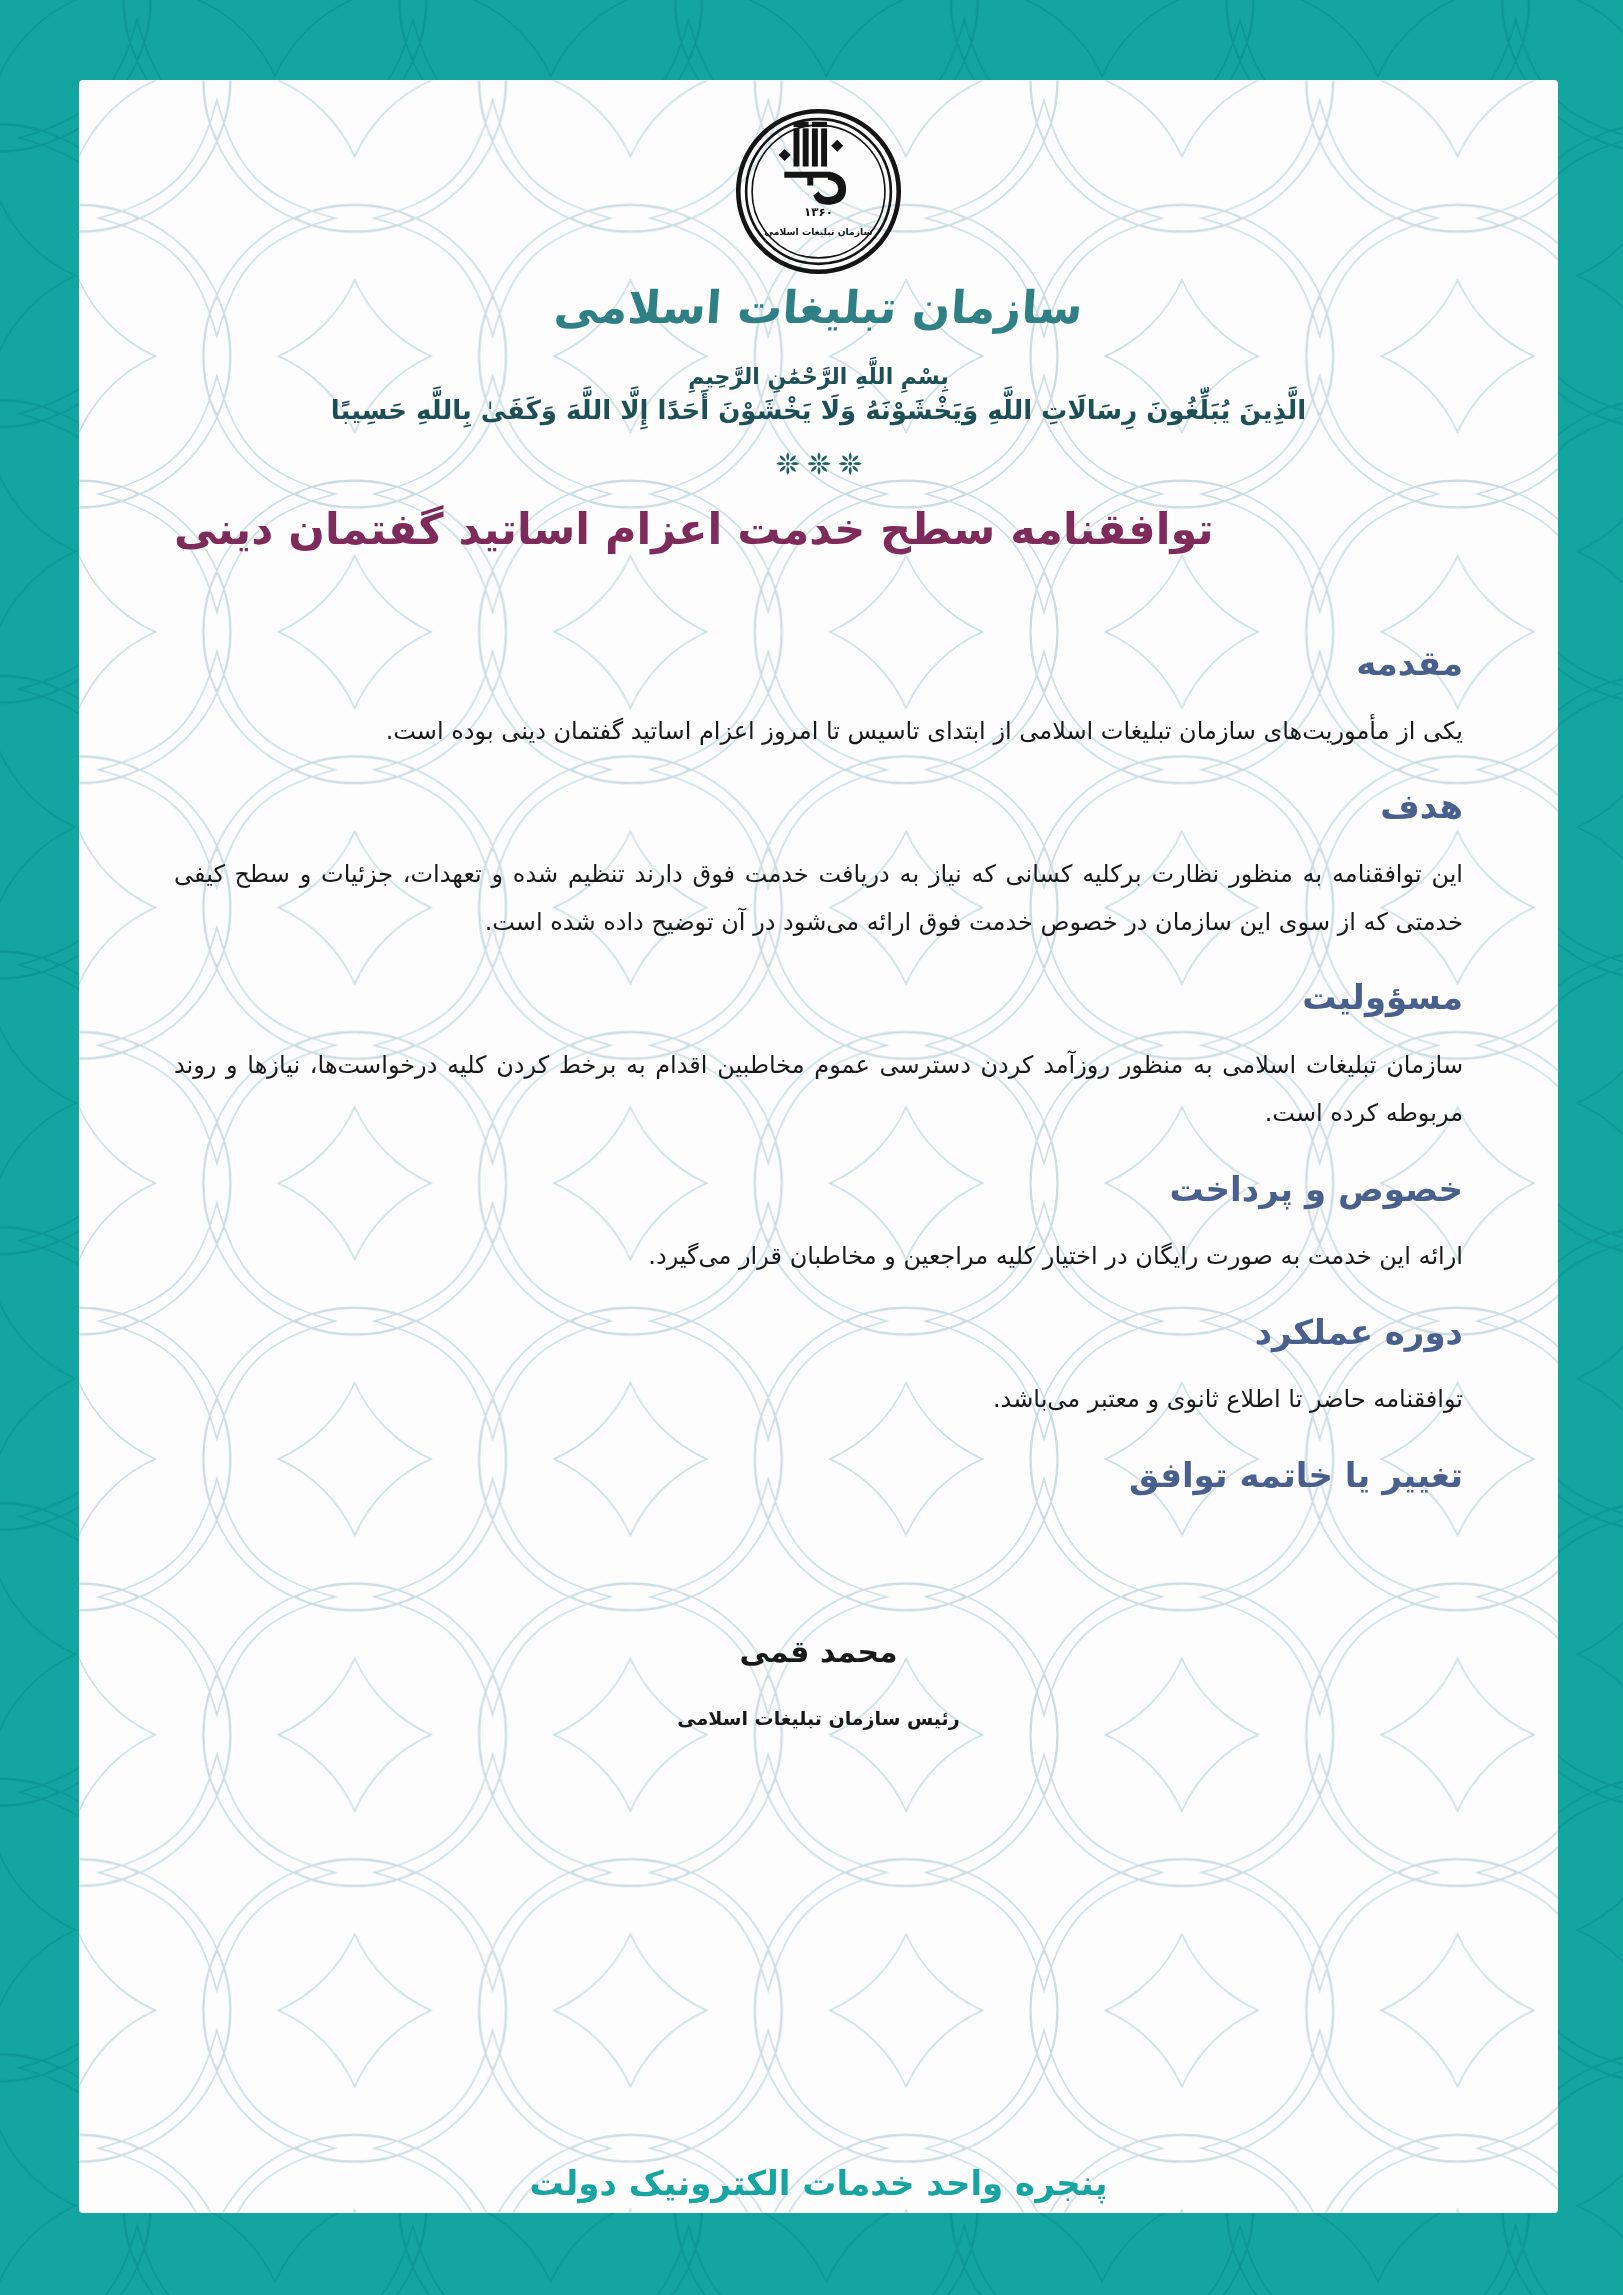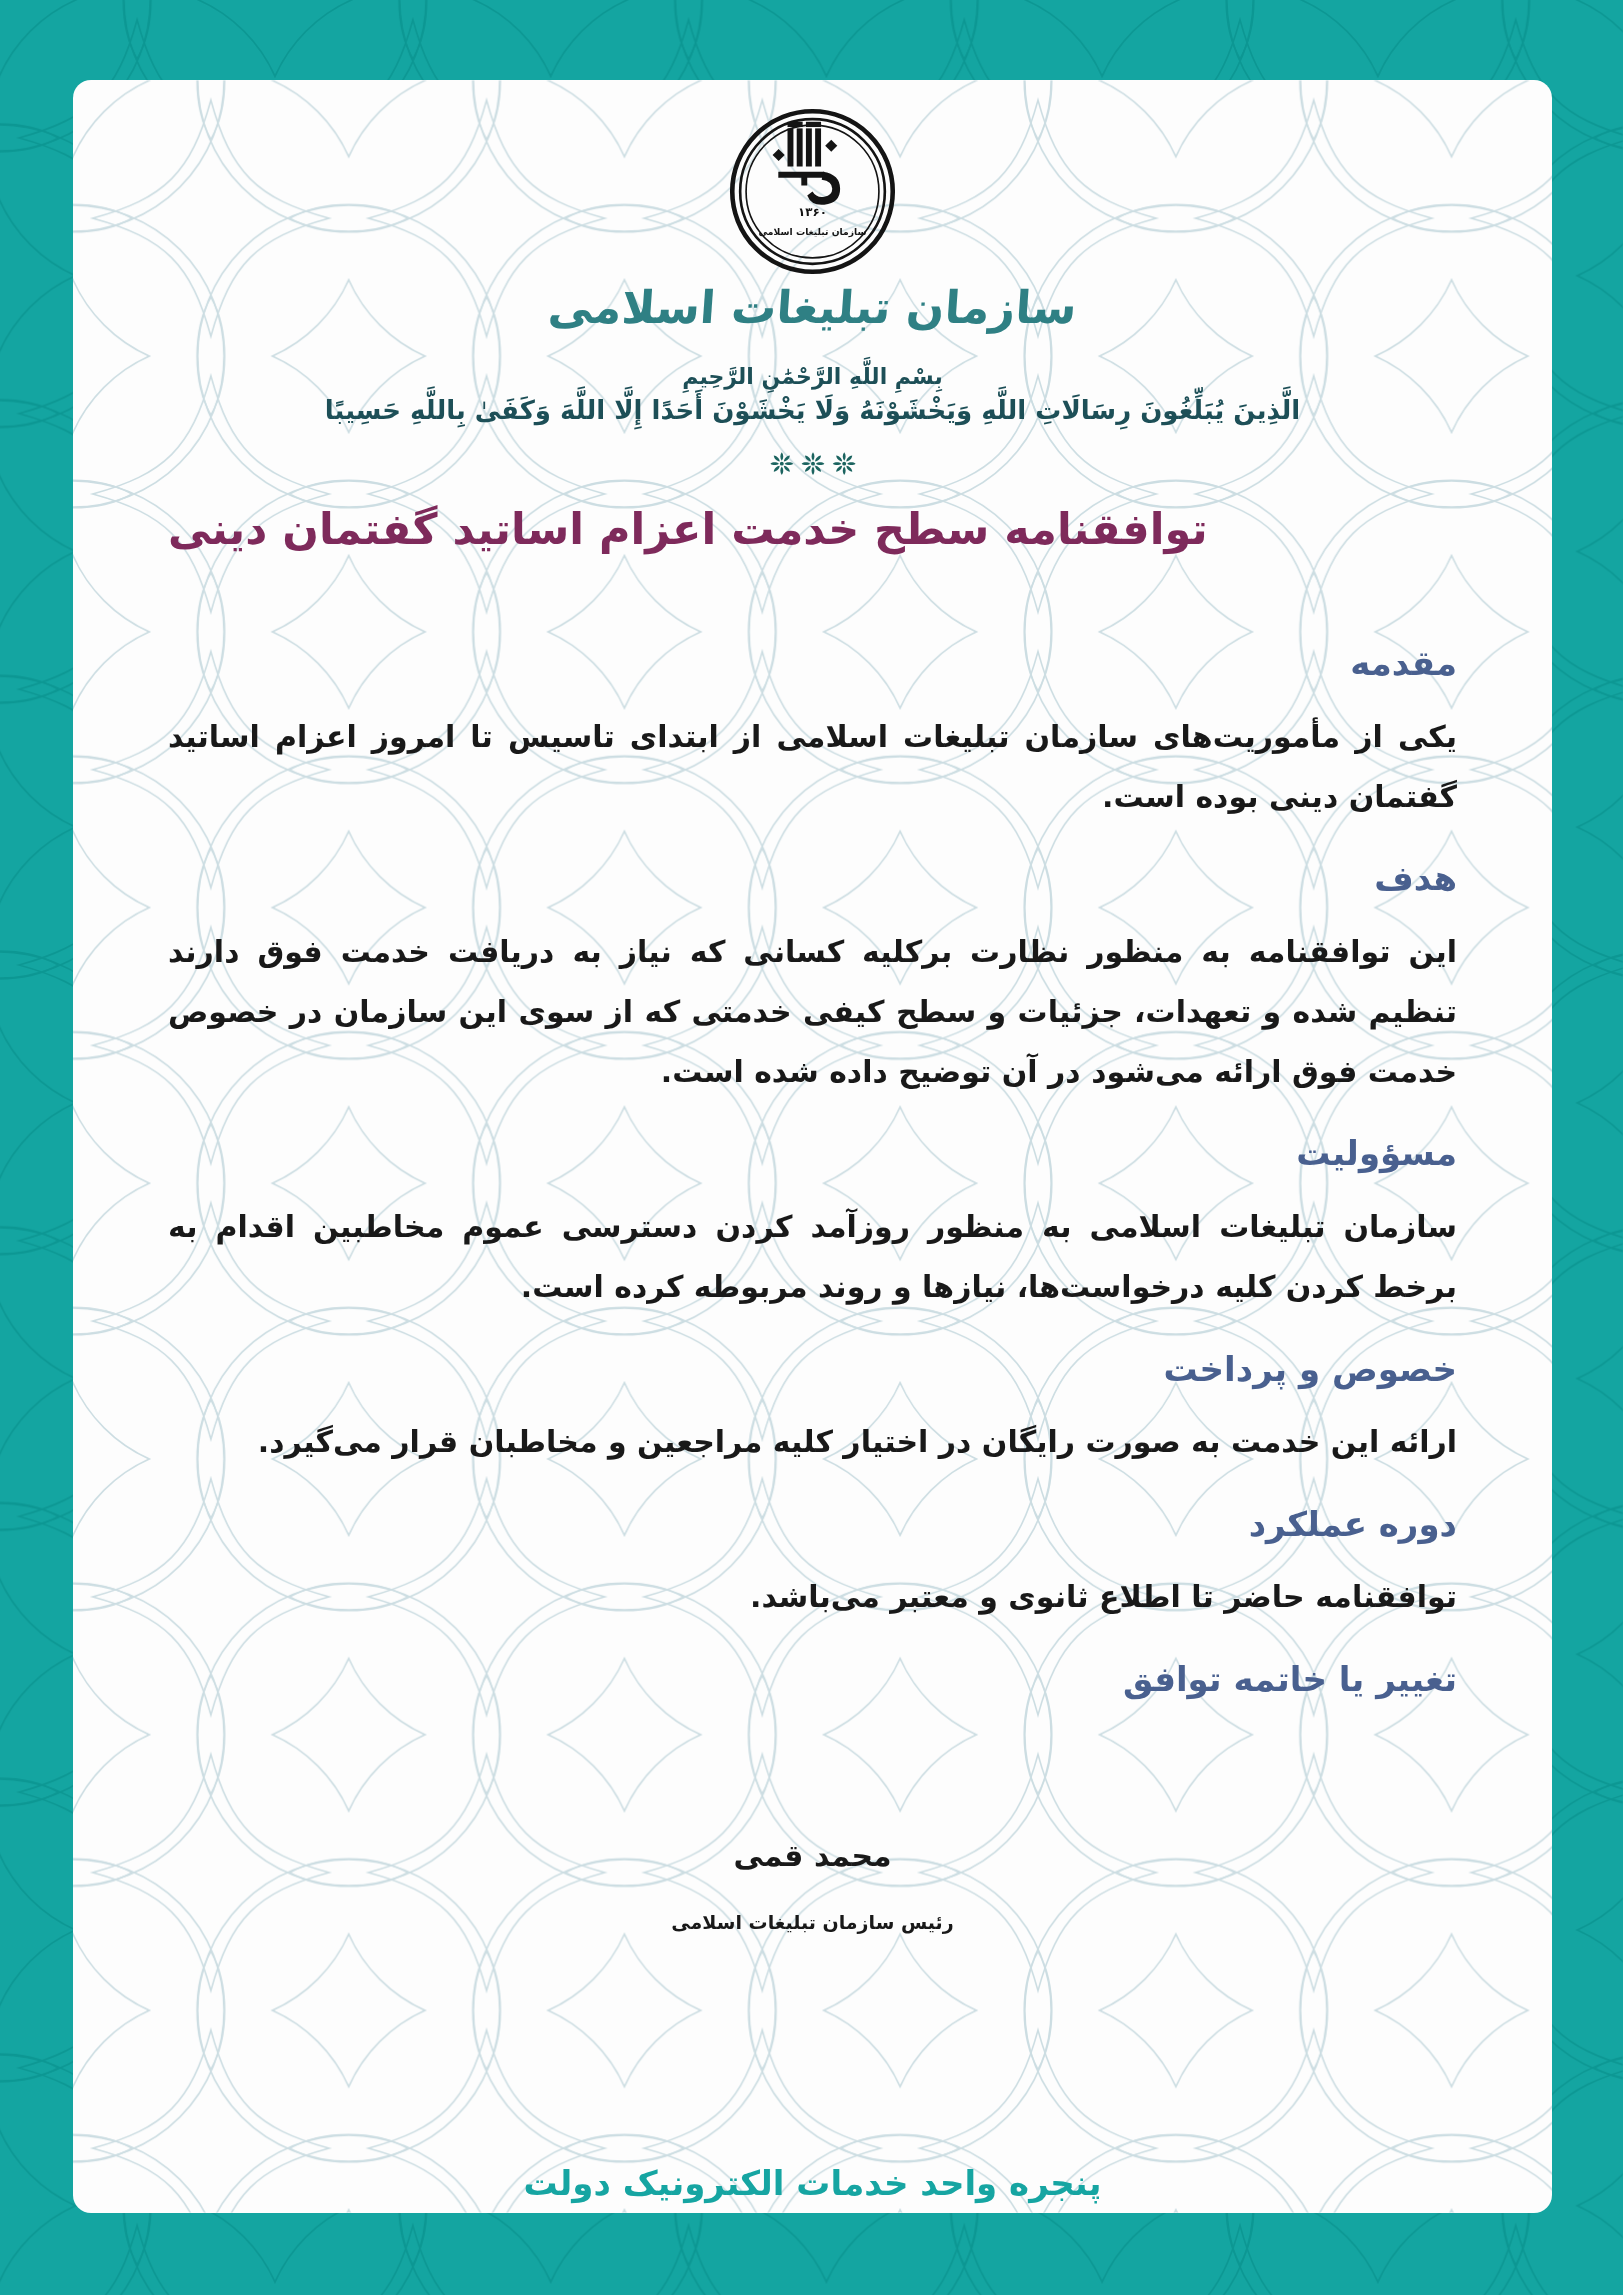--- a/index.html
+++ b/index.html
@@ -15,35 +15,35 @@
     --footer-teal:#16a5a2;
     --ornament-teal:#1b635f;
     --emblem-ink:#141414;
   }
   html,body{margin:0;padding:0;}
   body{font-family:"DejaVu Sans",sans-serif;}
   .page{position:relative;width:1624px;height:2295px;overflow:hidden;background:var(--border-teal);}
   .bg-svg{position:absolute;left:0;top:0;display:block;}
   .pat-teal{fill:none;stroke:var(--pattern-on-teal);stroke-width:2.6;}
   .pat-card{fill:none;stroke:var(--pattern-on-card);stroke-width:2.4;}
-  .card{position:absolute;left:74px;top:80px;width:1479px;height:2133px;background:var(--card-bg);
-        border-radius:18px;overflow:hidden;}
+  .card{position:absolute;left:80px;top:80px;width:1479px;height:2133px;background:var(--card-bg);
+        border-radius:4px;overflow:hidden;}
   .card-pattern{position:absolute;left:0;top:0;}
   .content{position:relative;z-index:2;direction:rtl;height:100%;box-sizing:border-box;
            padding:0 95px;display:flex;flex-direction:column;}
   .logo-wrap{margin:26px auto 0;width:171px;height:171px;}
   .calligraphy{margin-top:3.9px;text-align:center;font-size:45px;font-weight:bold;
                color:var(--calligraphy-teal);transform:skewX(-4deg);letter-spacing:-0.7px;}
   .bismillah{margin-top:30px;text-align:center;font-size:22px;font-weight:bold;color:var(--verse-teal);}
   .verse{margin-top:6.6px;text-align:center;font-size:26px;font-weight:bold;color:var(--verse-teal);}
   .ornament-row{margin-top:25px;text-align:center;}
   .doc-title{margin-top:26px;text-align:left;font-size:43px;font-weight:800;color:var(--title-magenta);}
   .section h2{margin:31.5px 0 0;text-align:right;font-size:34px;font-weight:bold;color:var(--heading-slate);}
   .section.first h2{margin-top:60px;}
-  .section p{margin:23.6px 0 0;font-size:30px;font-weight:bold;color:var(--body-ink);
+  .section p{margin:23.6px 0 0;font-size:24px;font-weight:normal;color:var(--body-ink);
              line-height:2.0;text-align:justify;}
   .signature{margin-top:139px;text-align:center;color:var(--body-ink);}
   .signature .name{font-size:30px;font-weight:bold;}
   .signature .role{margin-top:38px;font-size:19px;font-weight:bold;}
   .footer{margin-top:auto;padding-bottom:10.5px;text-align:center;font-size:34px;font-weight:800;
           color:var(--footer-teal);letter-spacing:-0.7px;}
   .emblem-ring{fill:none;stroke:var(--emblem-ink);}
   .emblem-ink{fill:var(--emblem-ink);}
   .emblem-text{fill:var(--emblem-ink);font-family:"DejaVu Sans",sans-serif;font-weight:bold;}
   .flower{fill:var(--ornament-teal);}

